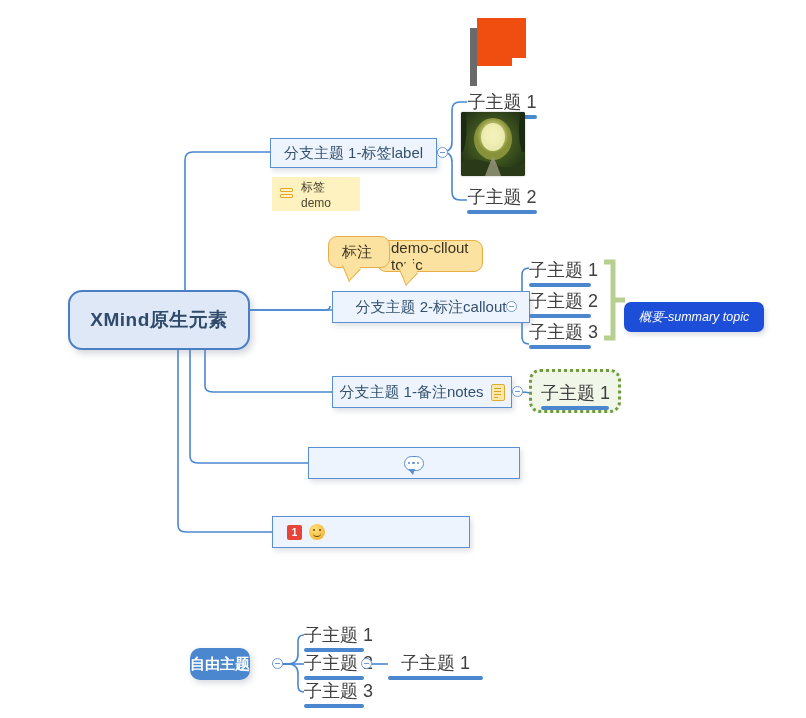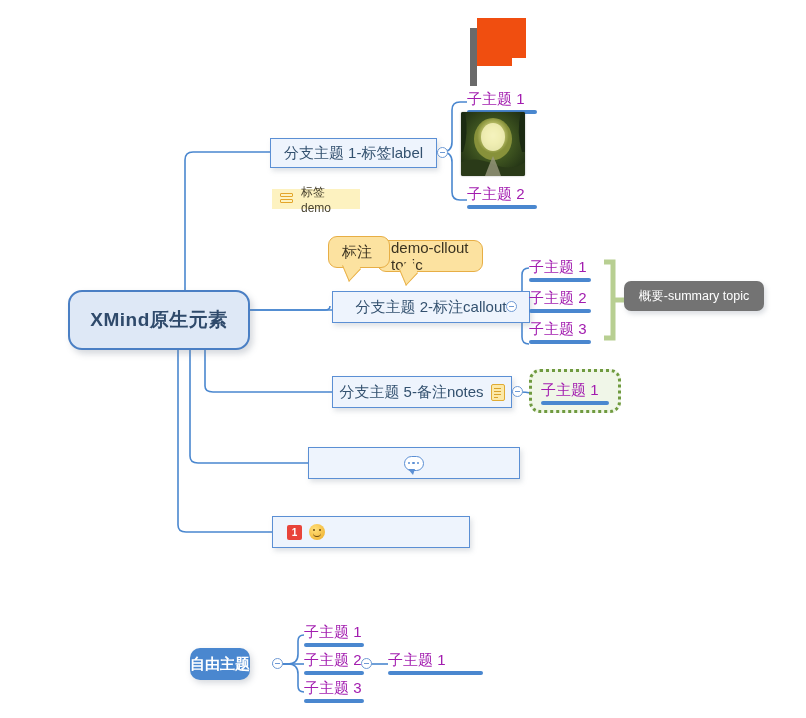--- a/index.html
+++ b/index.html
@@ -44,22 +44,23 @@
     color:#ffffff;
     font-size:15px;
     font-weight:bold;
     display:flex;align-items:center;justify-content:center;
     box-shadow:2px 3px 6px rgba(120,130,145,.30);
   }
 
   
   .sub-topic{
     position:absolute;
-    font-size:15px;
-    color:#a21caf;
+    font-size:18px;
+    color:#404040;
+    text-align:center;
     white-space:nowrap;
     padding-bottom:5px;
   }
   .sub-topic .ul{
     position:absolute;left:0;right:0;bottom:0;height:4px;
     background:#4a87cf;border-radius:2px;
   }
 
   
   .label-chip{
@@ -99,27 +100,29 @@
     border-right:1.6px solid #e7ae45;
     border-bottom:1.6px solid #e7ae45;
     transform:rotate(55deg) skew(12deg,12deg);
     bottom:-9px;
   }
   .callout.c2{background:#fce2a0;}
 
   
   .summary-topic{
     position:absolute;
-    background:#737373;
+    background:#1d4ed8;
     border-radius:7px;
     color:#ffffff;
     font-size:12.5px;
+    font-style:italic;
     display:flex;align-items:center;justify-content:center;
     box-shadow:2px 3px 5px rgba(125,135,150,.28);
     padding:0 12px;
+    margin-top:21px;
   }
 
   
   .boundary{
     position:absolute;
     border:3px dotted #6f9a3f;
     background:#f0f6e8;
     border-radius:11px;
     box-sizing:border-box;
   }
@@ -251,21 +254,21 @@
 
   <div class="node root-topic" style="left:68px;top:290px;width:182px;height:60px;">
     <span>XMind原生元素</span>
   </div>
 
   <div class="node branch-topic" style="left:270px;top:138px;width:167px;height:30px;">
     <span>分支主题 1-标签label</span>
   </div>
   <div class="toggle" style="left:437px;top:147px;"></div>
 
-  <div class="label-chip" style="left:272px;top:177px;width:88px;height:20px;margin-top:12px;">
+  <div class="label-chip" style="left:272px;top:177px;width:88px;height:34px;">
     <span class="label-glyph">
         <i></i>
         <i></i>
       </span>
     <span>标签demo</span>
   </div>
 
   <div class="sub-topic" style="left:467px;top:90px;width:70px;">
     <span>子主题 1</span>
     <span class="ul"></span>
@@ -324,21 +327,21 @@
   <div class="sub-topic" style="left:529px;top:320px;width:62px;">
     <span>子主题 3</span>
     <span class="ul"></span>
   </div>
 
   <div class="summary-topic" style="left:624px;top:281px;width:116px;height:30px;">
     <span>概要-summary topic</span>
   </div>
 
   <div class="node branch-topic" style="left:332px;top:376px;width:180px;height:32px;">
-    <span>分支主题 5-备注notes</span>
+    <span>分支主题 1-备注notes</span>
     <span class="notes-icon">
         <i></i>
         <i></i>
         <i></i>
         <i></i>
       </span>
   </div>
   <div class="toggle" style="left:512px;top:386px;"></div>
 
   <div class="boundary" style="left:529px;top:369px;width:92px;height:44px;"></div>

